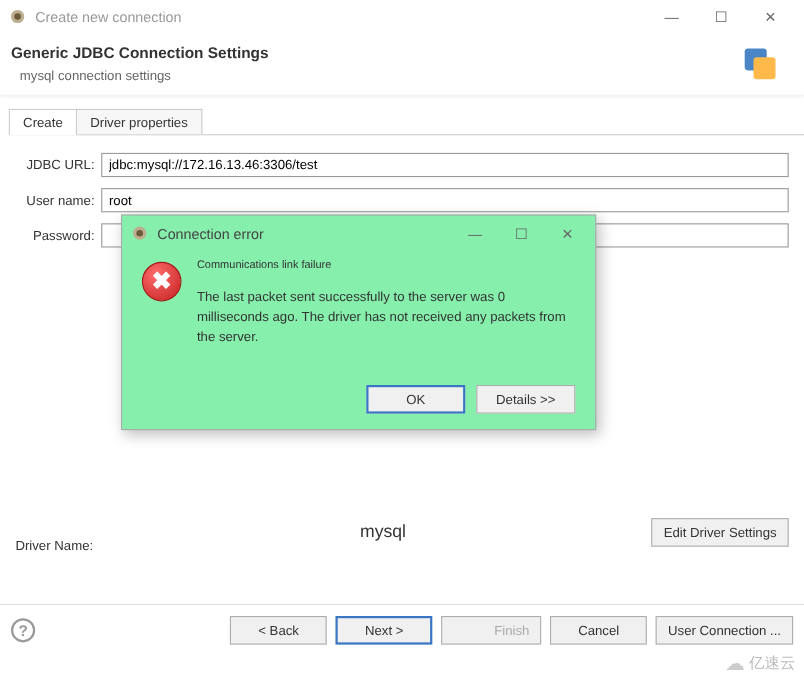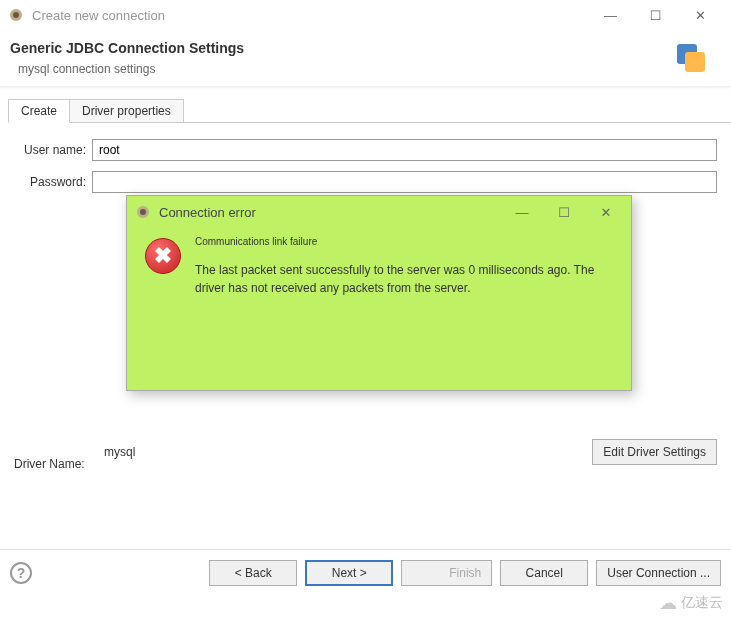--- a/index.html
+++ b/index.html
@@ -91,21 +91,21 @@
       background: #fff;
     }
     .driver-row {
       display: flex;
       align-items: center;
       padding: 10px 14px;
       margin-top: 210px;
       border-top: 0;
     }
     .driver-row .lbl { width: 90px; font-size: 12px; color: #333; margin-top: 24px;}
-    .driver-row .val { flex:1; font-size:12px; color:#333;}
+    .driver-row .val { flex:1; font-size:16px; color:#333;text-align:center;}
     .btn {
       border: 1px solid #adadad;
       background: #f0f0f0;
       padding: 4px 10px;
       font-size: 12px;
       color: #333;
       min-width: 90px;
       height: 26px;
       display: inline-flex;
       align-items: center;
@@ -128,23 +128,23 @@
       color: #999; display:flex;align-items:center;justify-content:center;
       font-size: 14px; font-weight: bold;
       margin-right: auto;
     }
     .footer .btn { min-width: 88px; }
     .footer .btn.primary { border: 2px solid #3a76c4; }
     .footer .btn.test { min-width: 120px; }
     
     .modal {
       position: absolute;
-      left: 126px; top: 195px;
-      width: 506px; height: 196px;
-      background: #bef264;
+      left: 110px; top: 195px;
+      width: 432px; height: 196px;
+      background: #86efac;
       border: 1px solid #aaa;
       box-shadow: 3px 4px 12px rgba(0,0,0,0.25);
       display:flex; flex-direction: column;
     }
     .modal .m-title {
       height: 32px; display:flex; align-items:center;
       padding: 0 4px 0 8px;
     }
     .modal .m-title .m-icon { width:16px;height:16px;margin-right:8px; }
     .modal .m-title .m-text { flex:1; font-size:13px; color:#444;}
@@ -205,20 +205,24 @@
     <rect x="14" y="14" width="20" height="20" rx="3" fill="#ffb84a"></rect>
   </svg>
 </div>
 
 <div class="tabs">
   <div class="tab active">Create</div>
   <div class="tab">Driver properties</div>
 </div>
 
 <div class="panel">
+  <div class="row">
+    <label>JDBC URL:</label>
+    <input type="text" value="jdbc:mysql://172.16.13.46:3306/test" style="">
+  </div>
   <div class="row">
     <label>User name:</label>
     <input type="text" value="root" style="">
   </div>
   <div class="row">
     <label>Password:</label>
     <input type="password" value="" style="">
   </div>
 </div>
 
@@ -252,18 +256,22 @@
       <div class="win-btn">✕</div>
     </div>
   </div>
   <div class="m-body">
     <div class="err-icon">✖</div>
     <div class="err-text">
       <div class="err-title">Communications link failure</div>
       <div class="err-msg">The last packet sent successfully to the server was 0 milliseconds ago. The driver has not received any packets from the server.</div>
     </div>
   </div>
+  <div class="m-foot">
+    <button class="btn primary">OK</button>
+    <button class="btn">Details &gt;&gt;</button>
+  </div>
 </div>
 
 <div class="watermark">
   <span class="wm-icon">☁</span>
   <span>亿速云</span>
 </div>
 
 </body></html>

